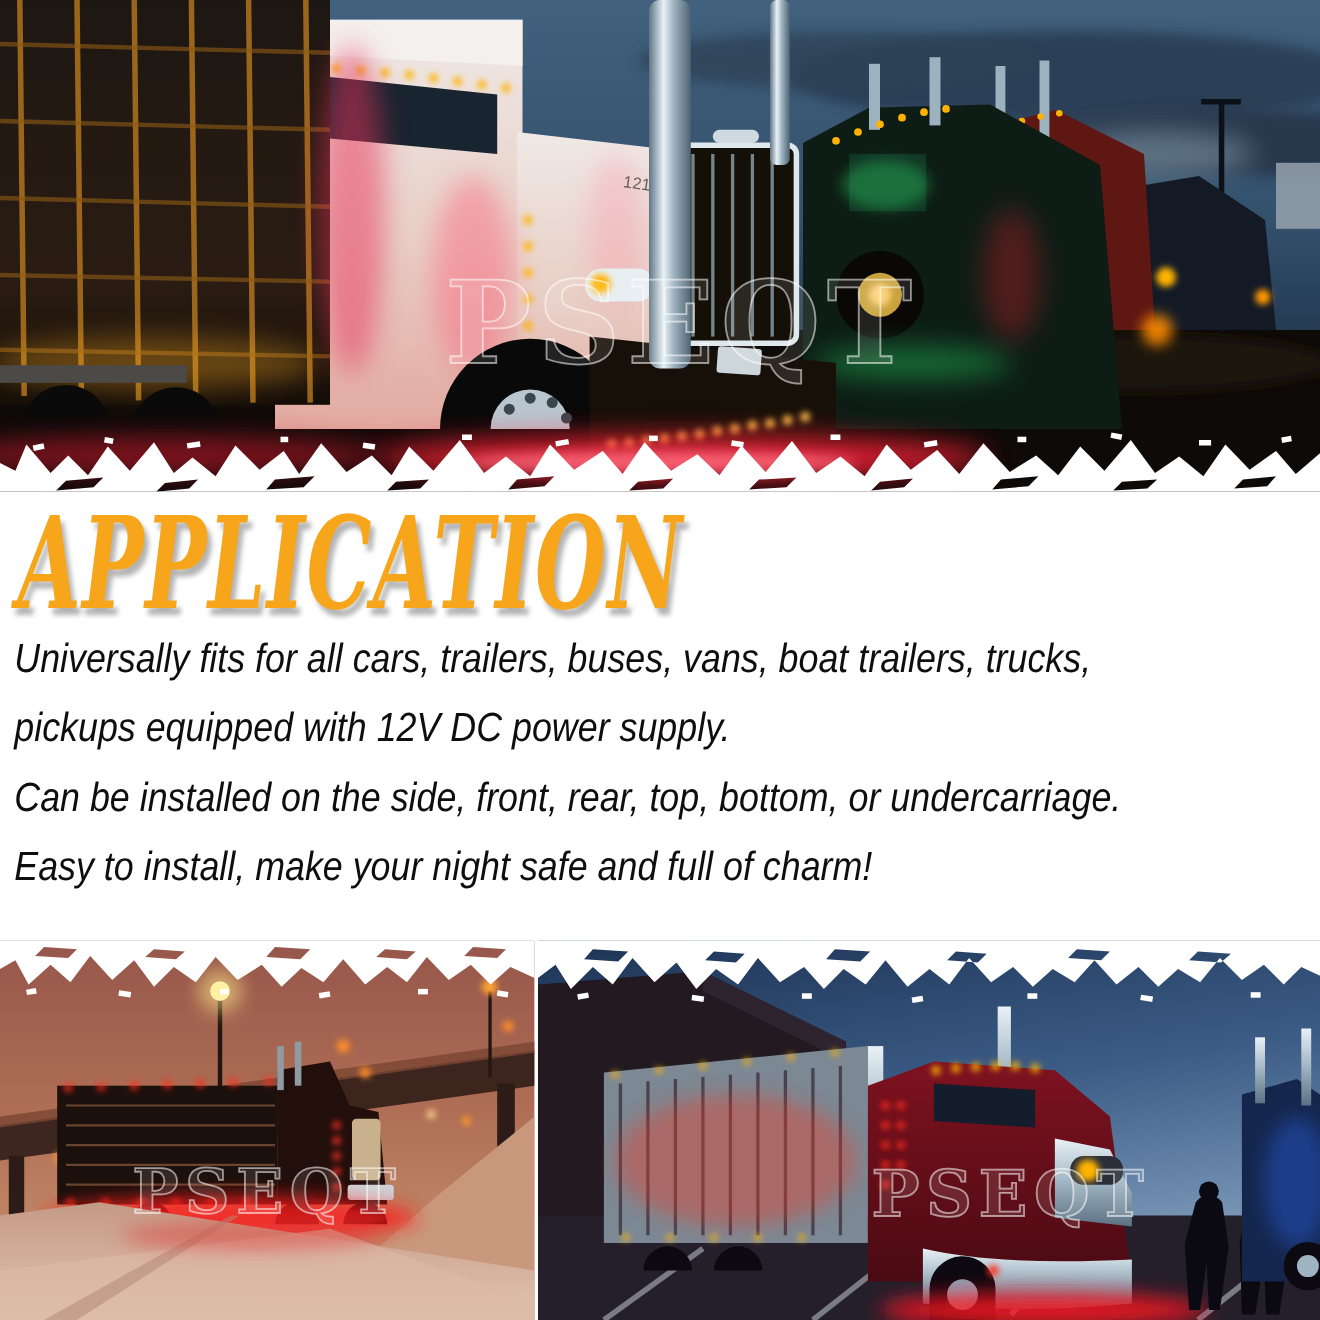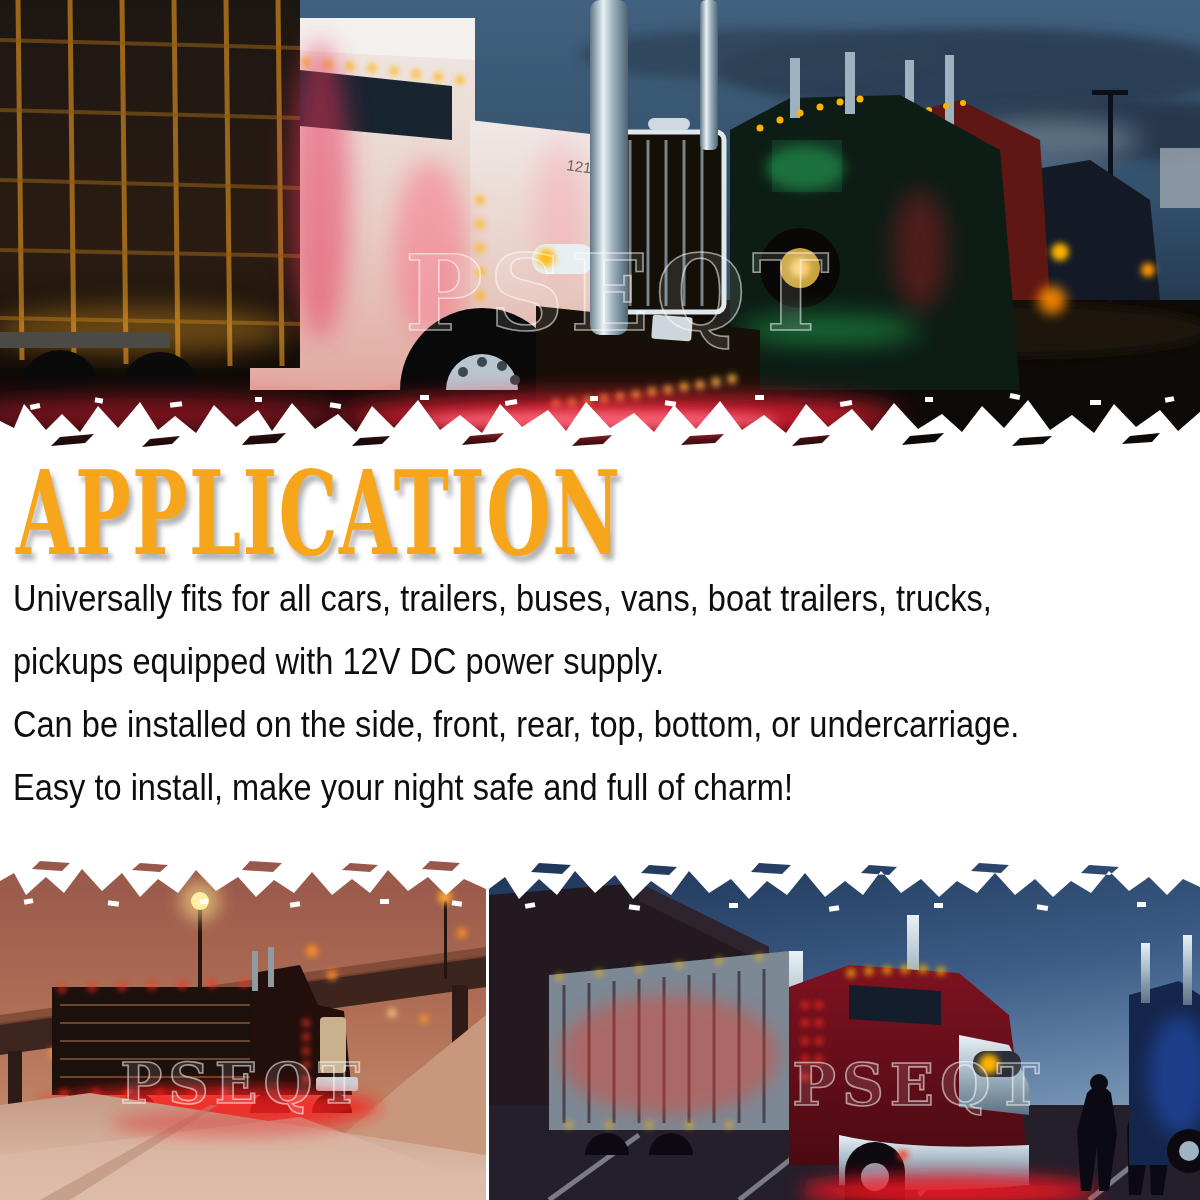--- a/index.html
+++ b/index.html
@@ -1,21 +1,21 @@
 <!DOCTYPE html>
 <html><head>
 <meta charset="utf-8">
 <style>
   html,body{margin:0;padding:0;background:#ffffff;}
   .canvas{position:relative;width:1200px;height:1200px;background:#ffffff;overflow:hidden;
           font-family:"Liberation Sans",sans-serif;}
   .photo{position:absolute;display:block;}
   svg{display:block;}
   
-  .app-section{position:absolute;top:447px;left:0;width:1200px;height:408px;background:#ffffff;}
+  .app-section{position:absolute;top:447px;left:0;width:1200px;height:408px;background:#ffffff;font-style:italic;}
   .app-heading{position:absolute;top:8px;left:16px;margin:0;white-space:nowrap;
                font-family:"DejaVu Serif","Liberation Serif",serif;font-weight:bold;
                font-size:116px;line-height:1;color:#F7A61B;letter-spacing:2px;
                transform:scaleX(0.64);transform-origin:left top;
                text-shadow:6px 6px 6px rgba(0,0,0,0.30);}
   .app-body{position:absolute;top:120px;left:13px;}
   .app-line{white-space:nowrap;font-size:37px;line-height:63px;color:#0e0e0e;
             transform:scaleX(0.88);transform-origin:left center;}
   
   .bottom-row{position:absolute;top:855px;left:0;width:1200px;height:345px;display:flex;gap:3px;background:#fff;}

